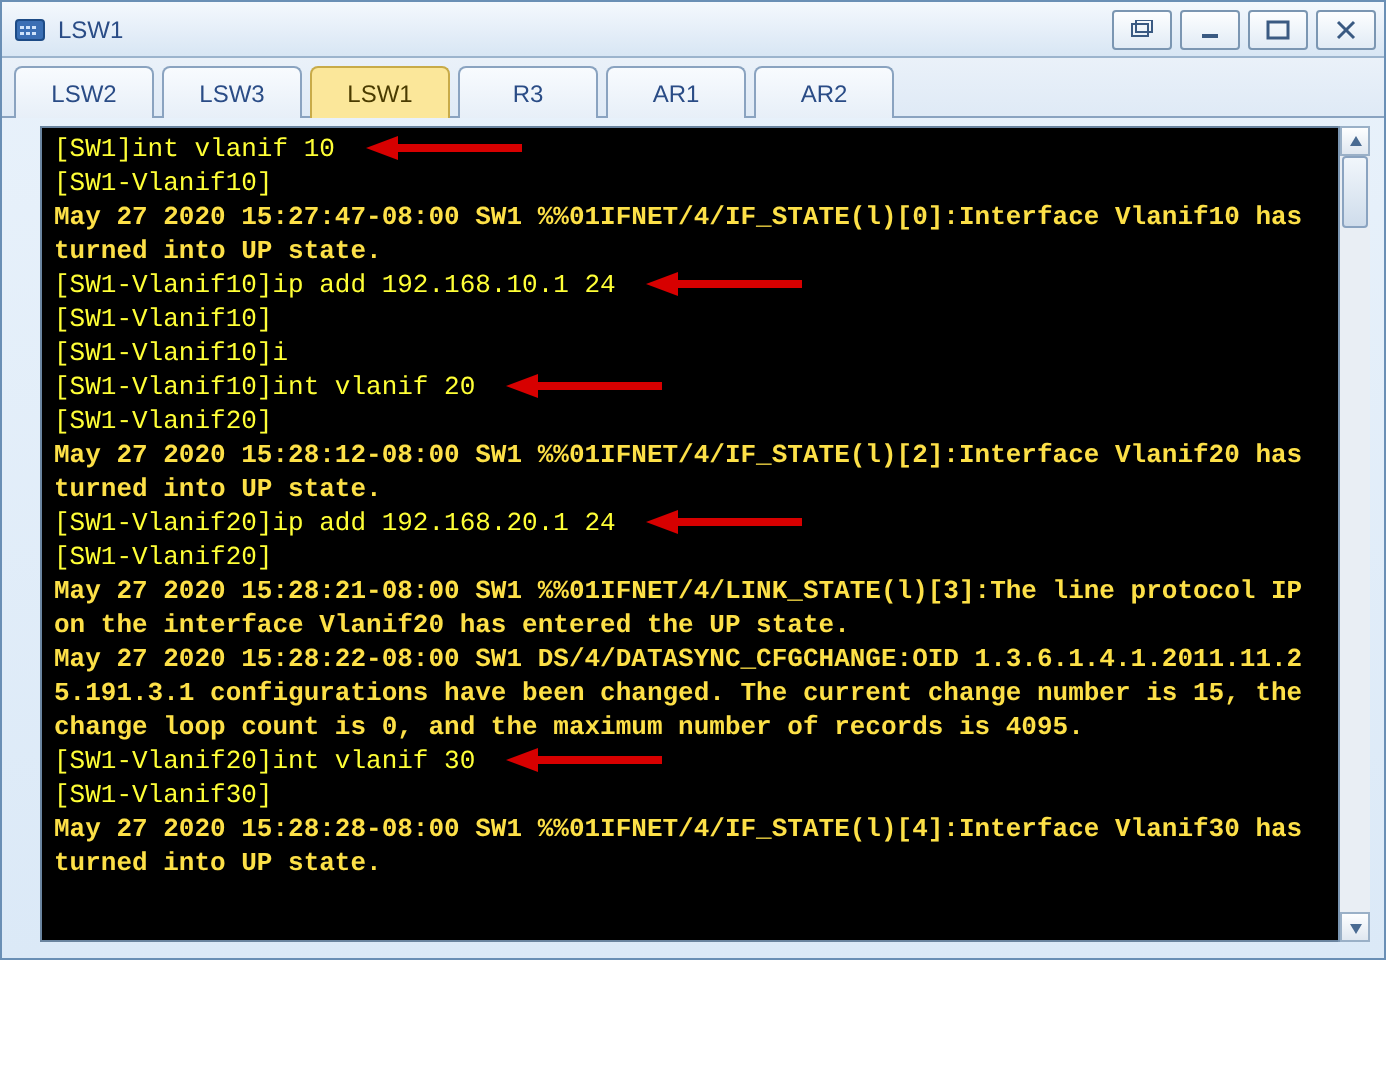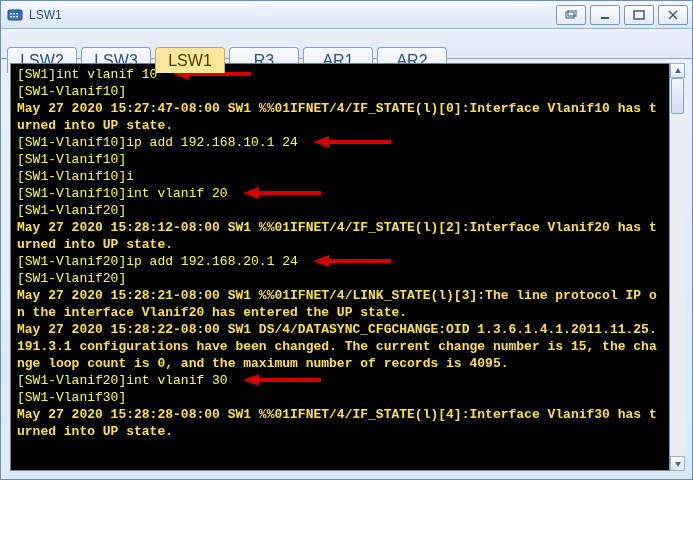--- a/index.html
+++ b/index.html
@@ -34,26 +34,26 @@
     border-bottom: 1px solid #8aa3c0;
     gap: 4px;
   }
   .tab {
     height: 26px; min-width: 70px;
     padding: 0 12px;
     border: 1px solid #8aa3c0; border-bottom: none;
     background: linear-gradient(#f8fbfe,#e7eff8);
     border-radius: 4px 4px 0 0;
     display: flex; align-items: center; justify-content: center;
-    font-size: 16px; color: #2a4c86; cursor:pointer;
-    position: relative; top: 15px;
+    font-size: 12px; color: #2a4c86; cursor:pointer;
+    position: relative; top: 1px;
   }
   .tab.active { background: #fbe79a; color: #4a3b00; border-color:#c8ab49; z-index:2; }
 
-  .terminal-wrap { flex:1; position:relative; margin: 4px 8px 8px 9px; }
+  .terminal-wrap { flex:1; position:relative; margin: 4px 8px 8px 19px; }
   .terminal {
     position:absolute; inset:0;
     background: #000;
     border: 1px solid #6a849f;
     overflow:hidden;
     font-family: Consolas, "Courier New", monospace;
     font-size: 13px;
     line-height: 17px;
     padding: 2px 2px 2px 6px;
   }

